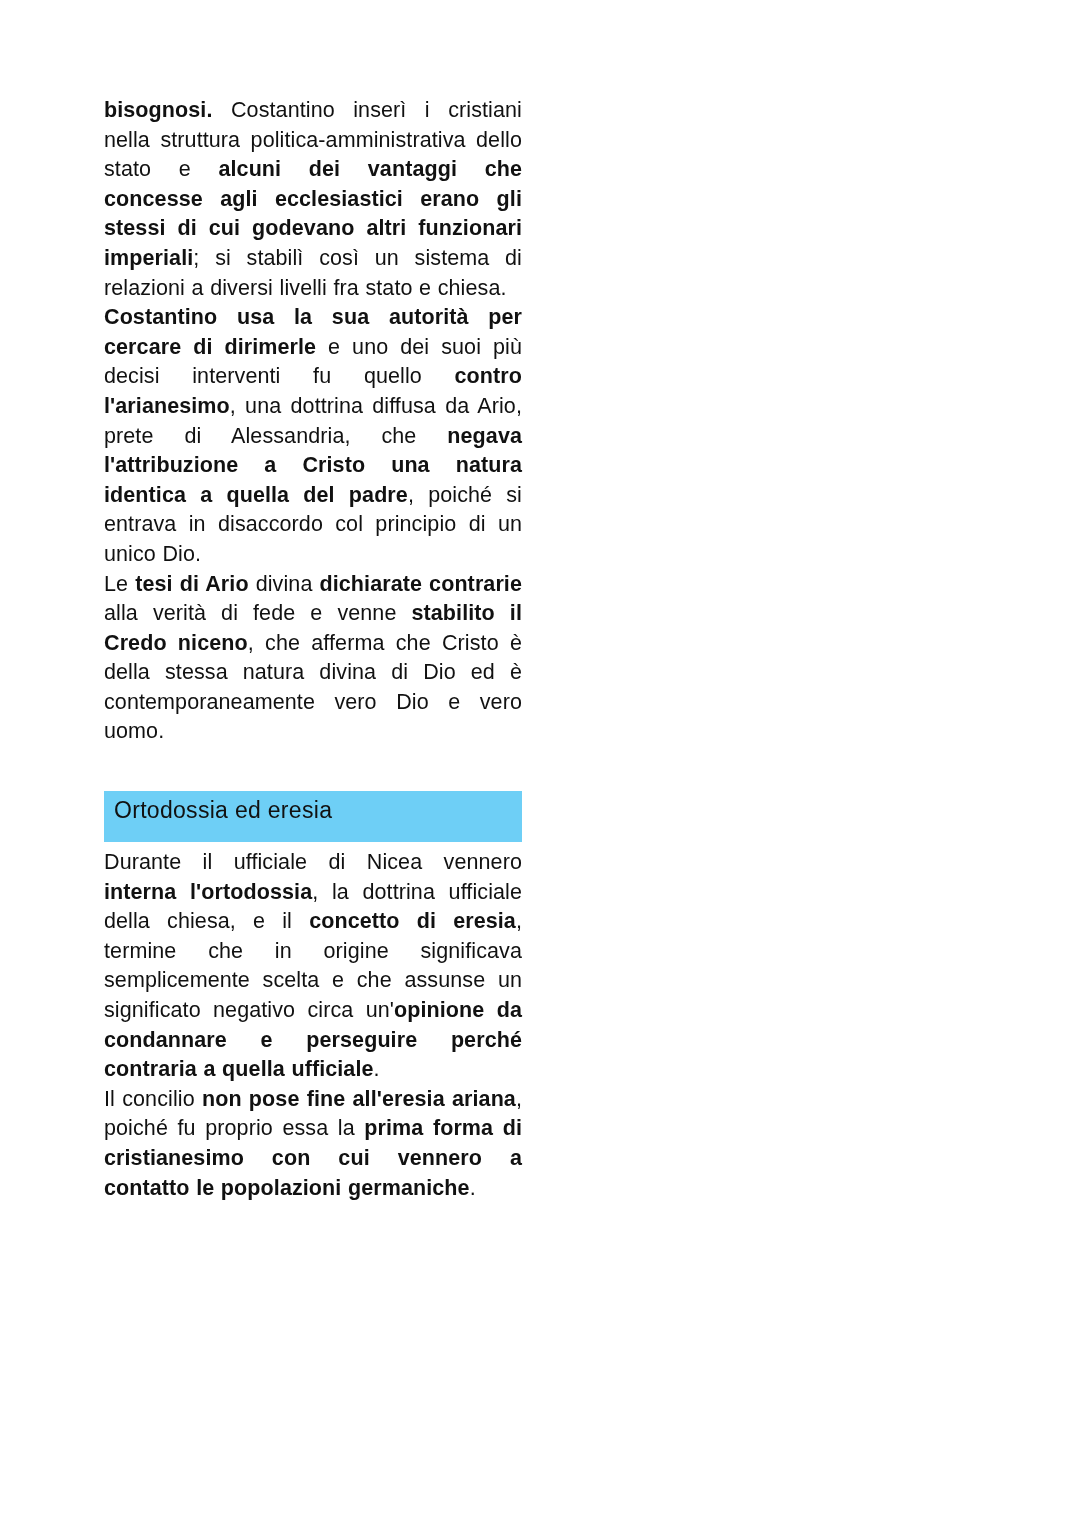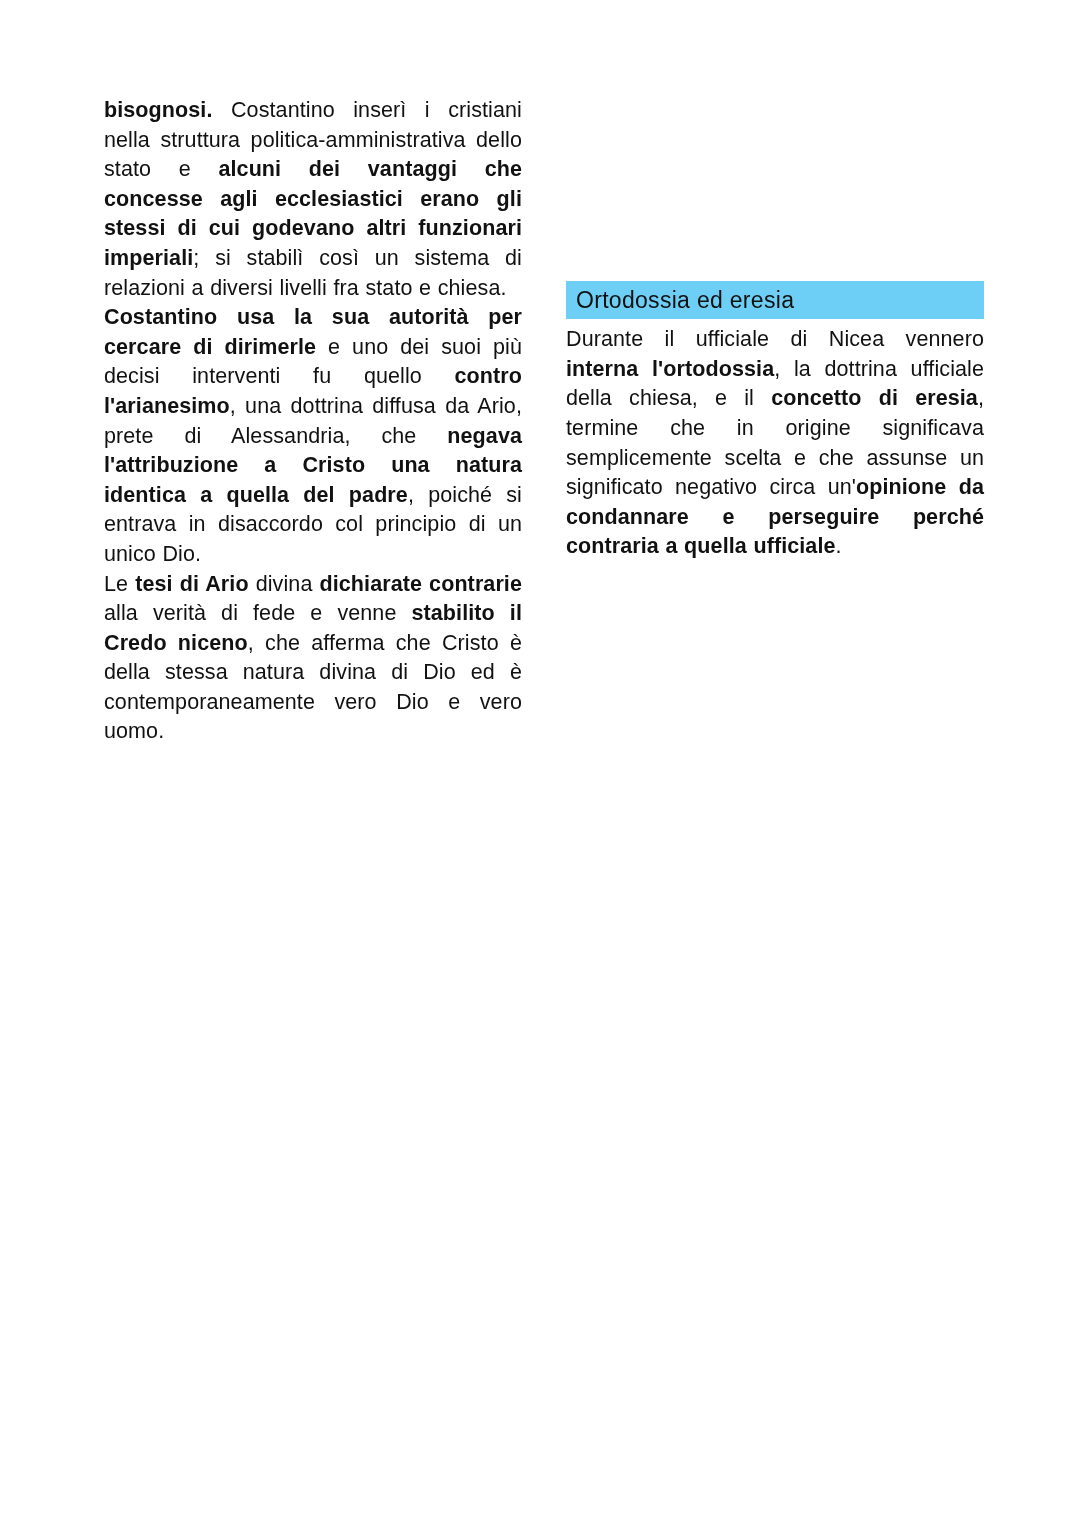--- a/index.html
+++ b/index.html
@@ -22,42 +22,43 @@
     height: 1527px;
     background: #fff;
   }
   .columns {
     position: absolute;
     left: 104px;
     top: 96px;
     width: 880px;
     display: flex;
     gap: 44px;
-    align-items: center;
+    align-items: flex-start;
+    flex-direction: column;
   }
   .col {
     width: 418px;
   }
   .para {
     font-size: 21.5px;
     line-height: 29.6px;
     text-align: justify;
     text-justify: inter-word;
     margin: 0 0 0 0;
     letter-spacing: 0.1px;
     word-spacing: 0.5px;
     color: #111;
   }
   .para b {
     font-weight: bold;
   }
   .heading-band {
     display: inline-block;
     background: #6ecff6;
-    padding: 5px 10px 5px 10px;
+    padding: 5px 10px 18px 10px;
     margin-bottom: 6px;
     width: 100%;
     box-sizing: border-box;
   }
   .heading-band .heading-text {
     font-size: 23px;
     line-height: 28px;
     color: #111;
     letter-spacing: 0.3px;
     font-weight: normal;
@@ -73,16 +74,17 @@
       <p class="para"><b>bisognosi.</b><span> Costantino inserì i cristiani nella struttura politica-amministrativa dello stato e </span><b>alcuni dei vantaggi che concesse agli ecclesiastici erano gli stessi di cui godevano altri funzionari imperiali</b><span>; si stabilì così un sistema di relazioni a diversi livelli fra stato e chiesa.</span></p>
       <p class="para"><b>Costantino usa la sua autorità per cercare di dirimerle</b><span> e uno dei suoi più decisi interventi fu quello </span><b>contro l'arianesimo</b><span>, una dottrina diffusa da Ario, prete di Alessandria, che </span><b>negava l'attribuzione a Cristo una natura identica a quella del padre</b><span>, poiché si entrava in disaccordo col principio di un unico Dio.</span></p>
       <p class="para"><span>Le </span><b>tesi di Ario</b><span> divina </span><b>dichiarate contrarie</b><span> alla verità di fede e venne </span><b>stabilito il Credo niceno</b><span>, che afferma che Cristo è della stessa natura divina di Dio ed è contemporaneamente vero Dio e vero uomo.</span></p>
     </div>
 
     <div class="col">
       <div class="heading-band">
         <span class="heading-text">Ortodossia ed eresia</span>
       </div>
       <p class="para"><span>Durante il ufficiale di Nicea vennero </span><b>interna l'ortodossia</b><span>, la dottrina ufficiale della chiesa, e il </span><b>concetto di eresia</b><span>, termine che in origine significava semplicemente scelta e che assunse un significato negativo circa un'</span><b>opinione da condannare e perseguire perché contraria a quella ufficiale</b><span>.</span></p>
+      <p class="para"><span>Il concilio </span><b>non pose fine all'eresia ariana</b><span>, poiché fu proprio essa la </span><b>prima forma di cristianesimo con cui vennero a contatto le popolazioni germaniche</b><span>.</span></p>
     </div>
 
   </div>
 </div>
 
 </body></html>

